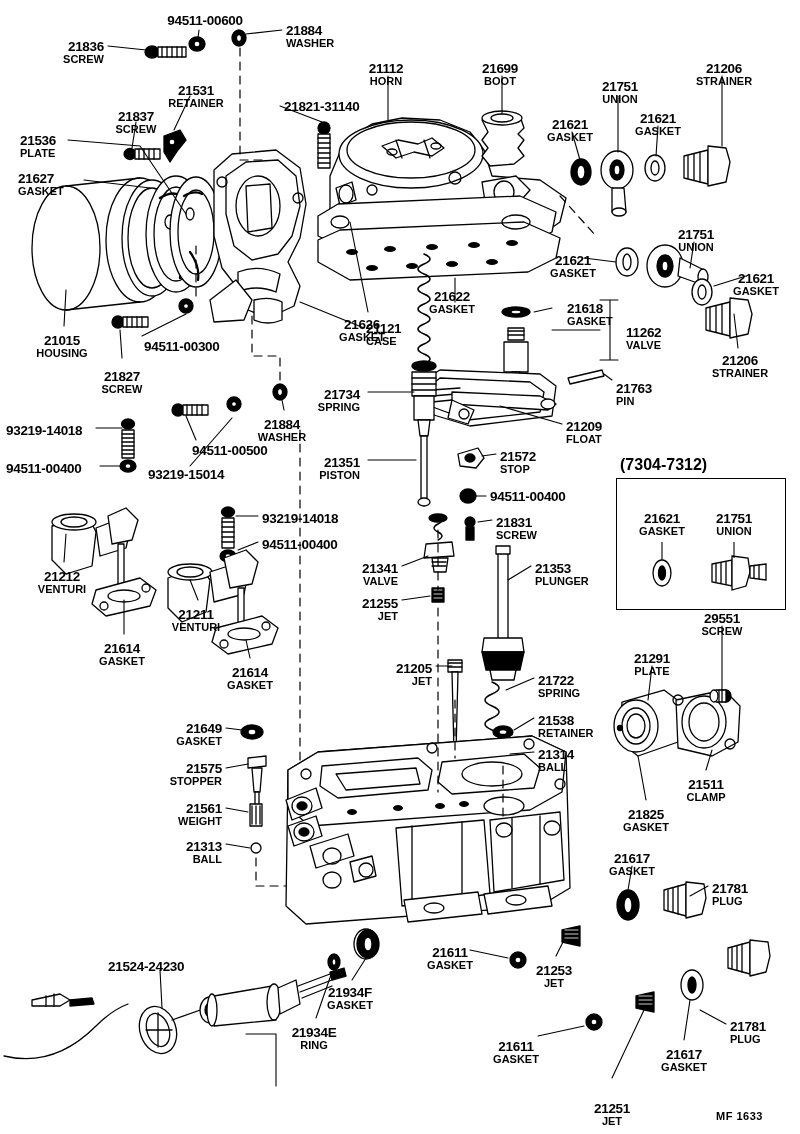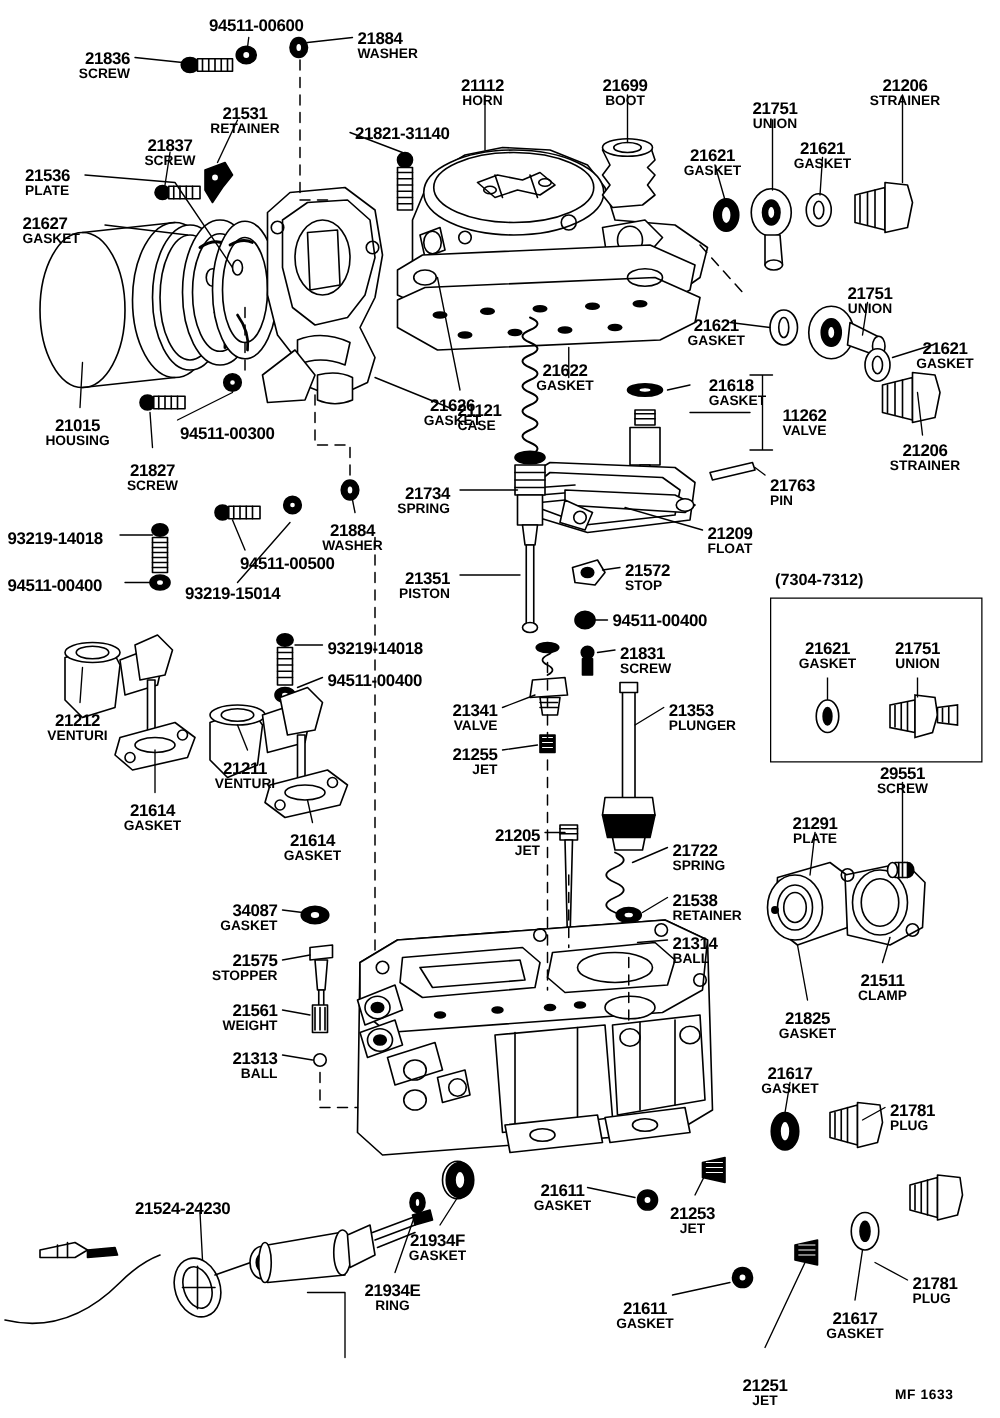--- a/index.html
+++ b/index.html
@@ -17,21 +17,21 @@
     letter-spacing:-0.3px;
     line-height:1.0;
     white-space:nowrap;
     color:#000;
   }
   .lbl .num{display:block;font-size:13.5px;}
   .lbl .sub{display:block;font-size:11px;letter-spacing:0px;}
   .lbl.c{text-align:center;transform:translateX(-50%);}
   .lbl.r{text-align:right;transform:translateX(-100%);}
   .lbl.l{text-align:left;}
-  .inset-cap{position:absolute;font-size:13px;font-weight:700;}
+  .inset-cap{position:absolute;font-size:16px;font-weight:700;}
   .footer{position:absolute;font-size:11px;font-weight:700;letter-spacing:0.5px;}
   .inset-box{position:absolute;border:1.6px solid #000;background:transparent;}
 </style>
 </head>
 <body>
 
 <div id="sheet">
 
   <svg id="art" viewBox="0 0 800 1134">
     <defs>
@@ -744,21 +744,21 @@
       </div>
       <div class="lbl c" style="left: 122px; top: 642px;">
         <span class="num">21614</span>
         <span class="sub">GASKET</span>
       </div>
       <div class="lbl c" style="left: 250px; top: 666px;">
         <span class="num">21614</span>
         <span class="sub">GASKET</span>
       </div>
       <div class="lbl r" style="left: 222px; top: 722px;">
-        <span class="num">34087</span>
+        <span class="num">21649</span>
         <span class="sub">GASKET</span>
       </div>
       <div class="lbl r" style="left: 222px; top: 762px;">
         <span class="num">21575</span>
         <span class="sub">STOPPER</span>
       </div>
       <div class="lbl r" style="left: 222px; top: 802px;">
         <span class="num">21561</span>
         <span class="sub">WEIGHT</span>
       </div>

